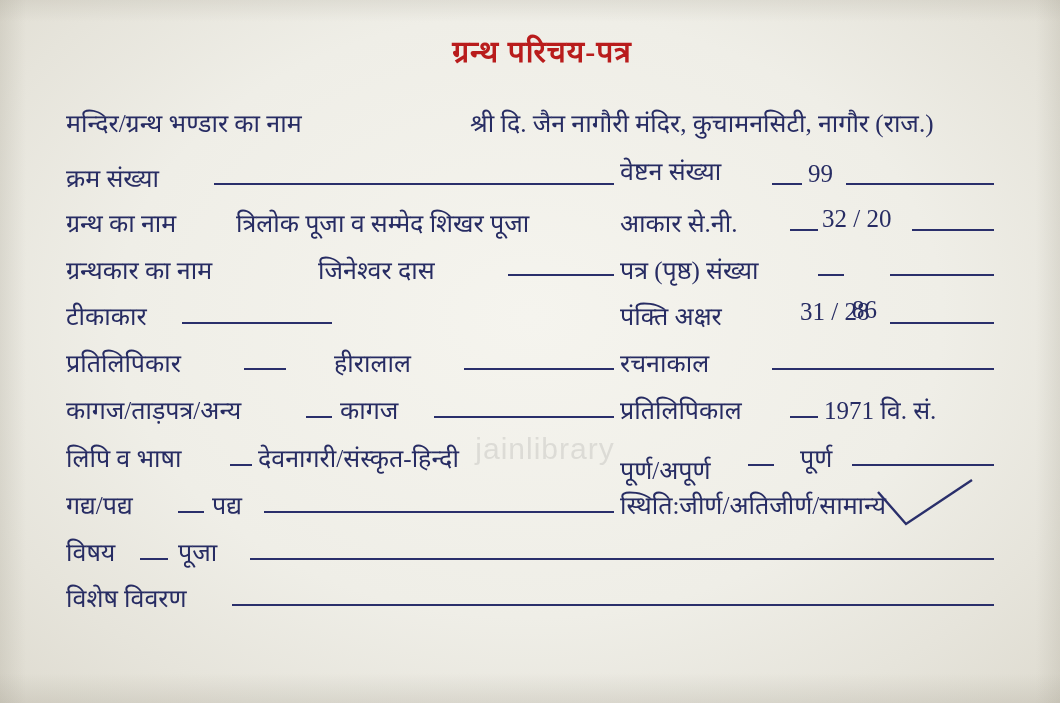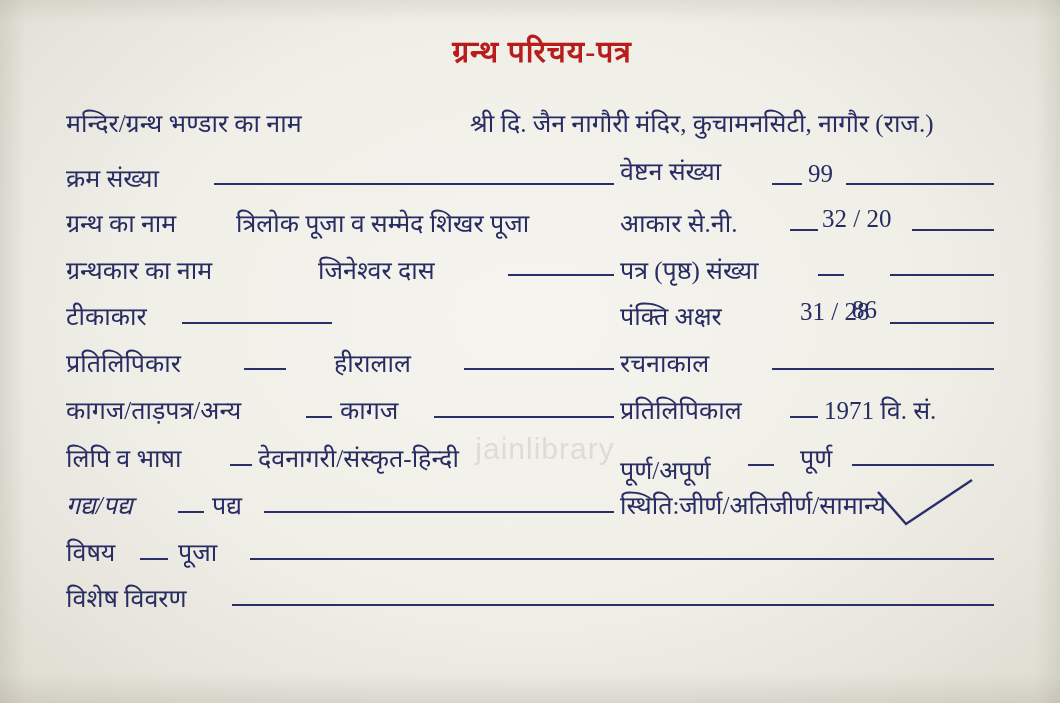--- a/index.html
+++ b/index.html
@@ -183,21 +183,21 @@
     <div class="val" style="left:258px; top:440px;">देवनागरी/संस्कृत-हिन्दी</div>
     <div class="rule" style="left:230px; top:464px; width:22px;"></div>
 
     <div class="lbl" style="left:620px; top:452px;">पूर्ण/अपूर्ण</div>
     <div class="val" style="left:782px; top:440px;margin-left:18px;">पूर्ण</div>
     <div class="rule" style="left:748px; top:464px; width:26px;"></div>
     <div class="rule" style="left:852px; top:464px; width:142px;"></div>
   </div>
 
   <div>
-    <div class="lbl" style="left:66px; top:487px;font-style:italic;">गद्य/पद्य</div>
+    <div class="lbl" style="left:66px; top:487px;">गद्य/पद्य</div>
     <div class="val" style="left:212px; top:487px;">पद्य</div>
     <div class="rule" style="left:178px; top:511px; width:26px;"></div>
     <div class="rule" style="left:264px; top:511px; width:350px;"></div>
 
     <div class="lbl" style="left:620px; top:487px;">स्थिति:जीर्ण/अतिजीर्ण/सामान्य</div>
 
     <svg class="tick" viewBox="0 0 100 52">
       <path d="M2 16 L30 48 L96 4" fill="none" stroke="#2a2f6b" stroke-width="2.4"></path>
     </svg>
   </div>

